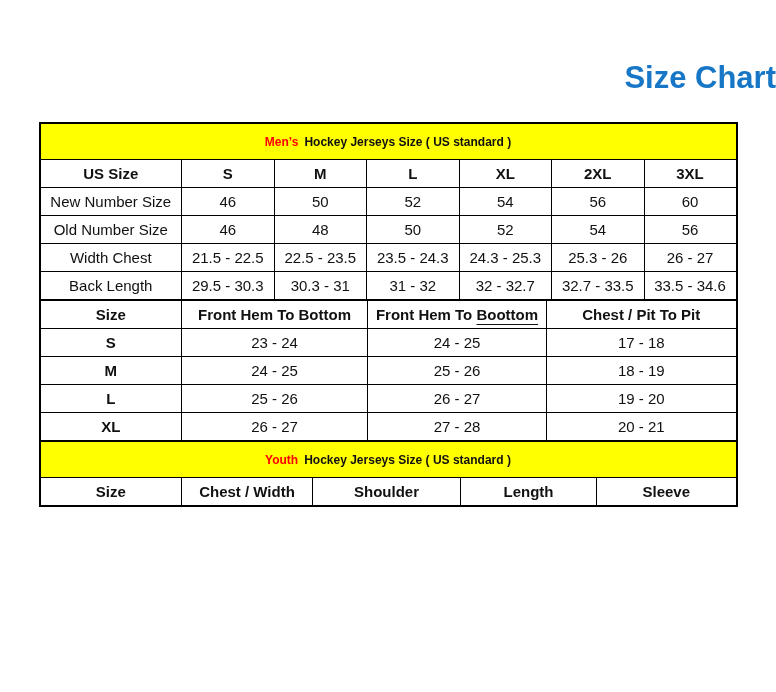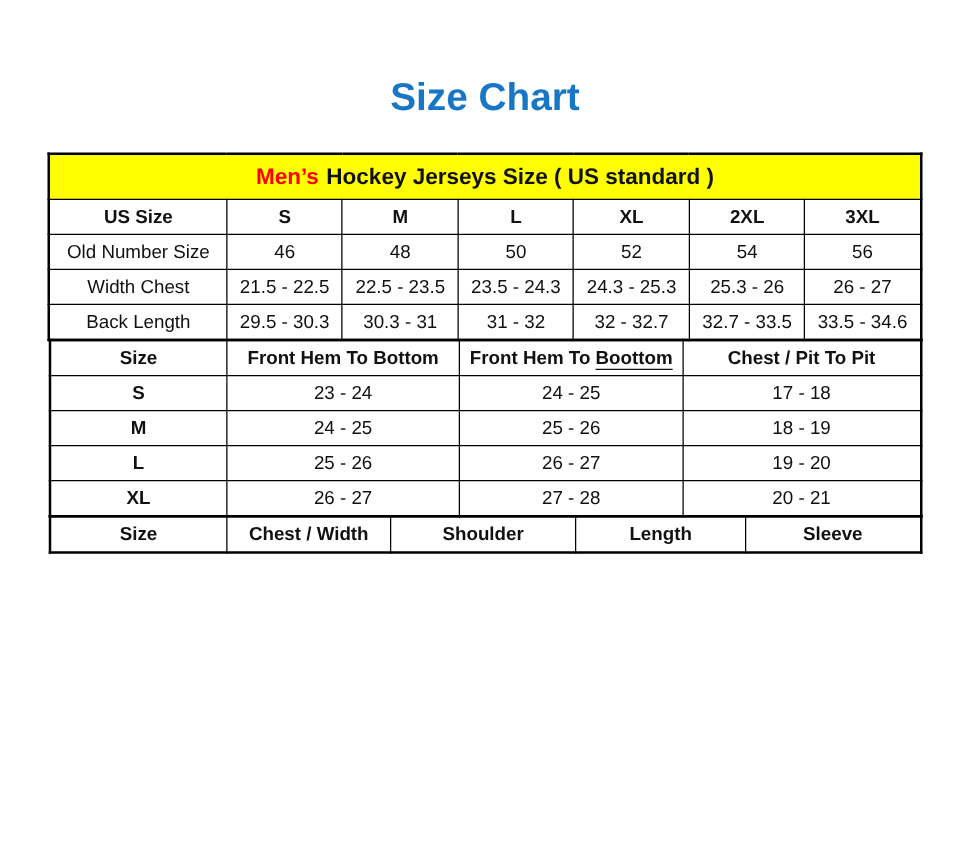--- a/index.html
+++ b/index.html
@@ -1,35 +1,35 @@
 <!DOCTYPE html>
 <html><head>
 <meta charset="utf-8">
 <style>
   html,body{margin:0;padding:0;background:#ffffff;}
   .page{
     width:776px;height:692px;background:#ffffff;box-sizing:border-box;
     padding-top:60px;font-family:"Liberation Sans",sans-serif;overflow:hidden;
   }
   .title{
-    margin:0 0 26px 0;text-align:center;font-size:31px;font-weight:bold;
+    margin:0 0 26px 0;text-align:right;font-size:31px;font-weight:bold;
     color:#1777c6;
   }
   table.tbl{
     width:697px;margin:0 auto;border-collapse:collapse;table-layout:fixed;
     border:2px solid #000;
   }
   table.tbl + table.tbl{margin-top:-2px;}
   .tbl td{
     border:1.5px solid #000;text-align:center;vertical-align:middle;
     font-size:15px;color:#111;padding:1px 2px;height:25px;
     overflow:hidden;white-space:nowrap;
   }
   td.banner{
-    background:#ffff00;font-weight:bold;font-size:18px;height:33px;color:#111;
+    background:#ffff00;font-weight:bold;font-size:12px;height:33px;color:#111;
   }
   td.banner .red{color:#ff0000;margin-right:6px;}
   tr.head td{font-weight:bold;}
   td.blbl{font-weight:bold;}
   .wavy{
     text-decoration-line:underline;text-decoration-style:wavy;
     text-decoration-color:#c00000;text-decoration-thickness:1px;
     text-underline-offset:4px;
     text-decoration:underline;
   }
@@ -56,20 +56,29 @@
         <td class="banner" colspan="7"><span class="red">Men’s</span><span>Hockey Jerseys Size ( US standard )</span></td>
       </tr>
       <tr class="head">
         <td>US Size</td>
         <td>S</td>
         <td>M</td>
         <td>L</td>
         <td>XL</td>
         <td>2XL</td>
         <td>3XL</td>
+      </tr>
+      <tr>
+        <td>New Number Size</td>
+        <td>46</td>
+        <td>50</td>
+        <td>52</td>
+        <td>54</td>
+        <td>56</td>
+        <td>60</td>
       </tr>
       <tr>
         <td>Old Number Size</td>
         <td>46</td>
         <td>48</td>
         <td>50</td>
         <td>52</td>
         <td>54</td>
         <td>56</td>
       </tr>
@@ -137,20 +146,23 @@
 
   <table class="tbl">
     <colgroup>
         <col class="c-lbl">
         <col class="c-y1">
         <col class="c-y2">
         <col class="c-y3">
         <col class="c-y4">
       </colgroup>
     <tbody>
+      <tr>
+        <td class="banner" colspan="5"><span class="red">Youth</span><span>Hockey Jerseys Size ( US standard )</span></td>
+      </tr>
       <tr class="head">
         <td>Size</td>
         <td>Chest / Width</td>
         <td>Shoulder</td>
         <td>Length</td>
         <td>Sleeve</td>
       </tr>
     </tbody>
   </table>
 

